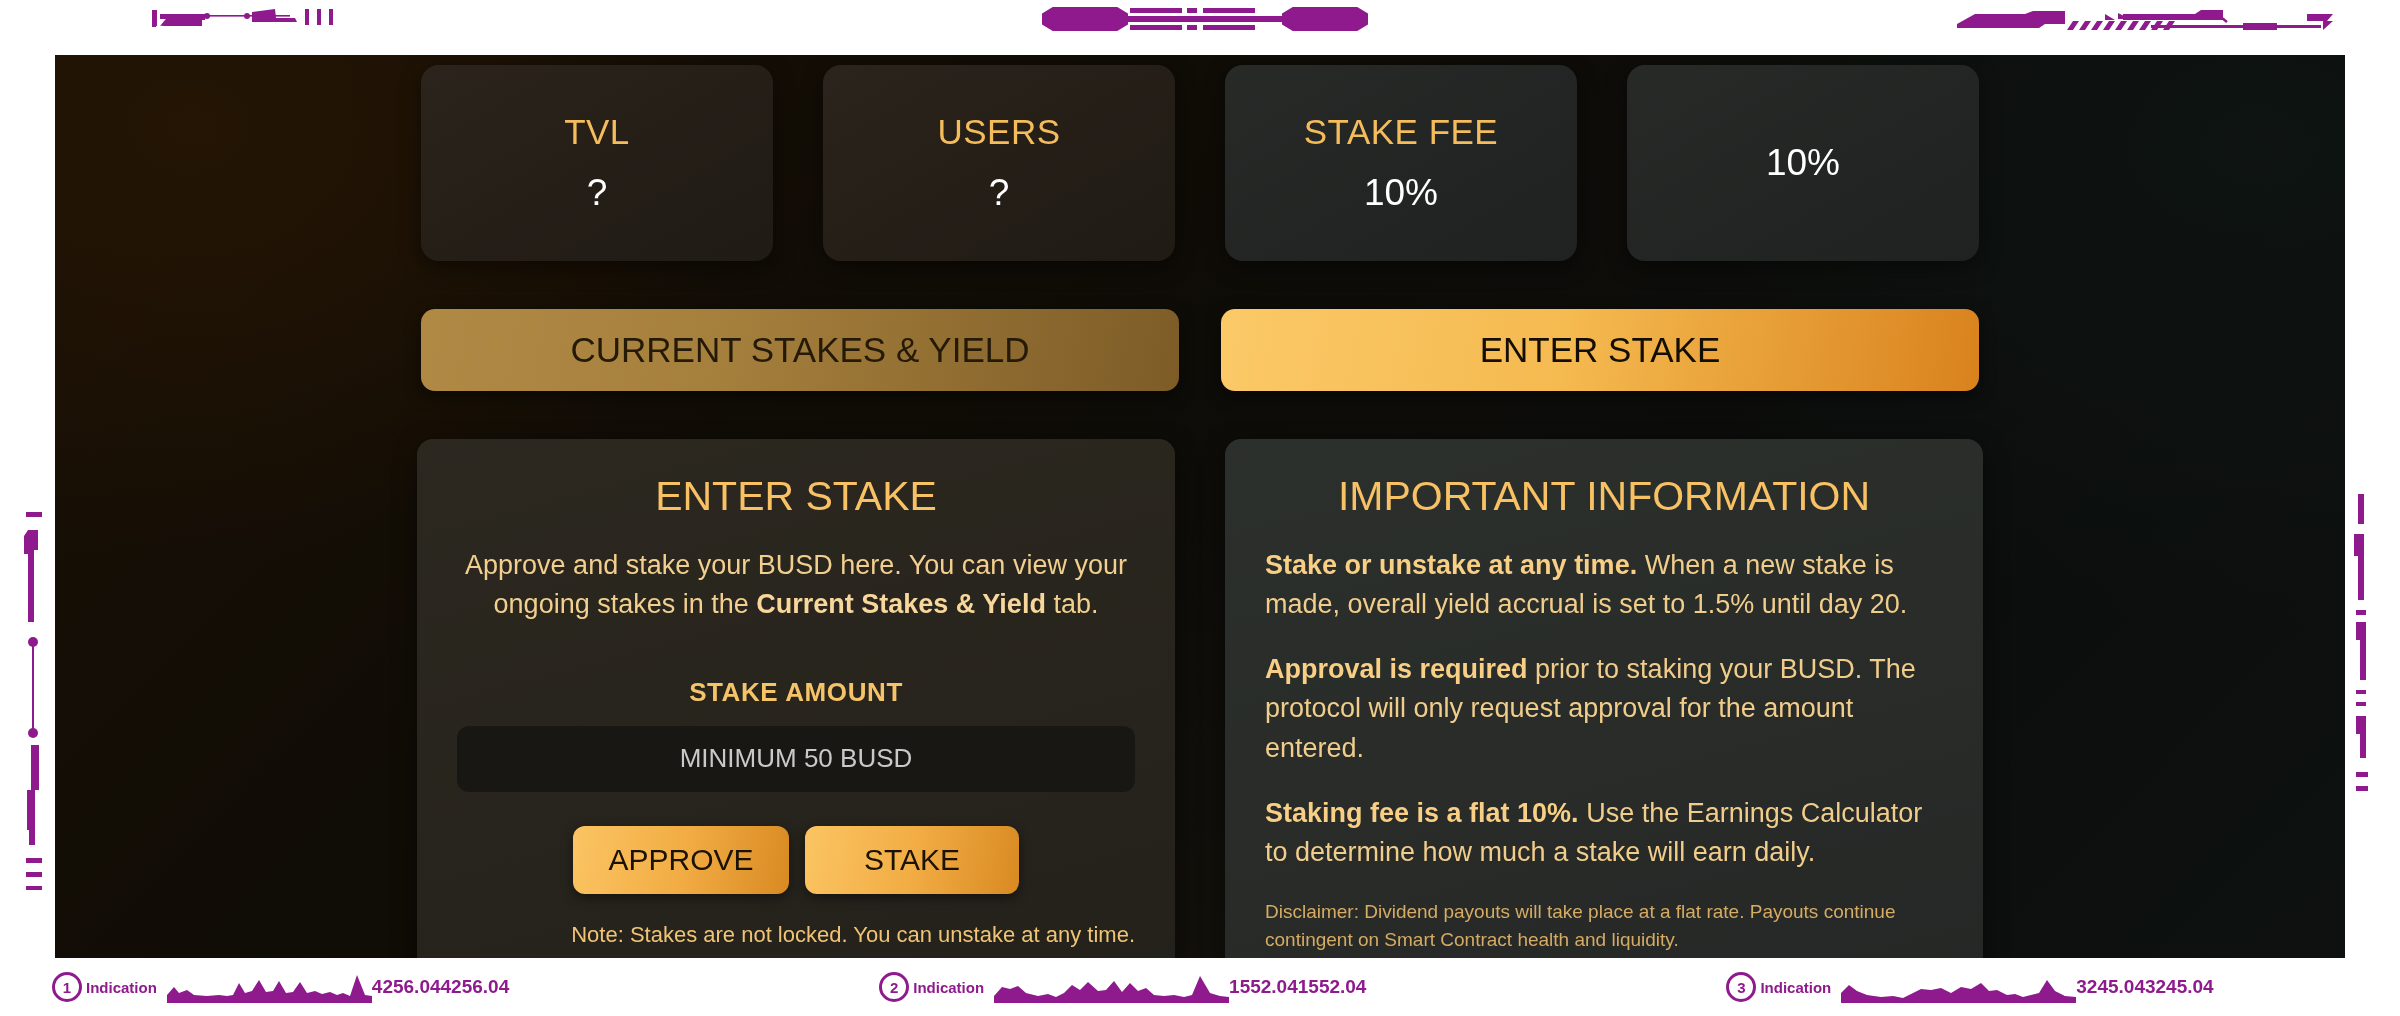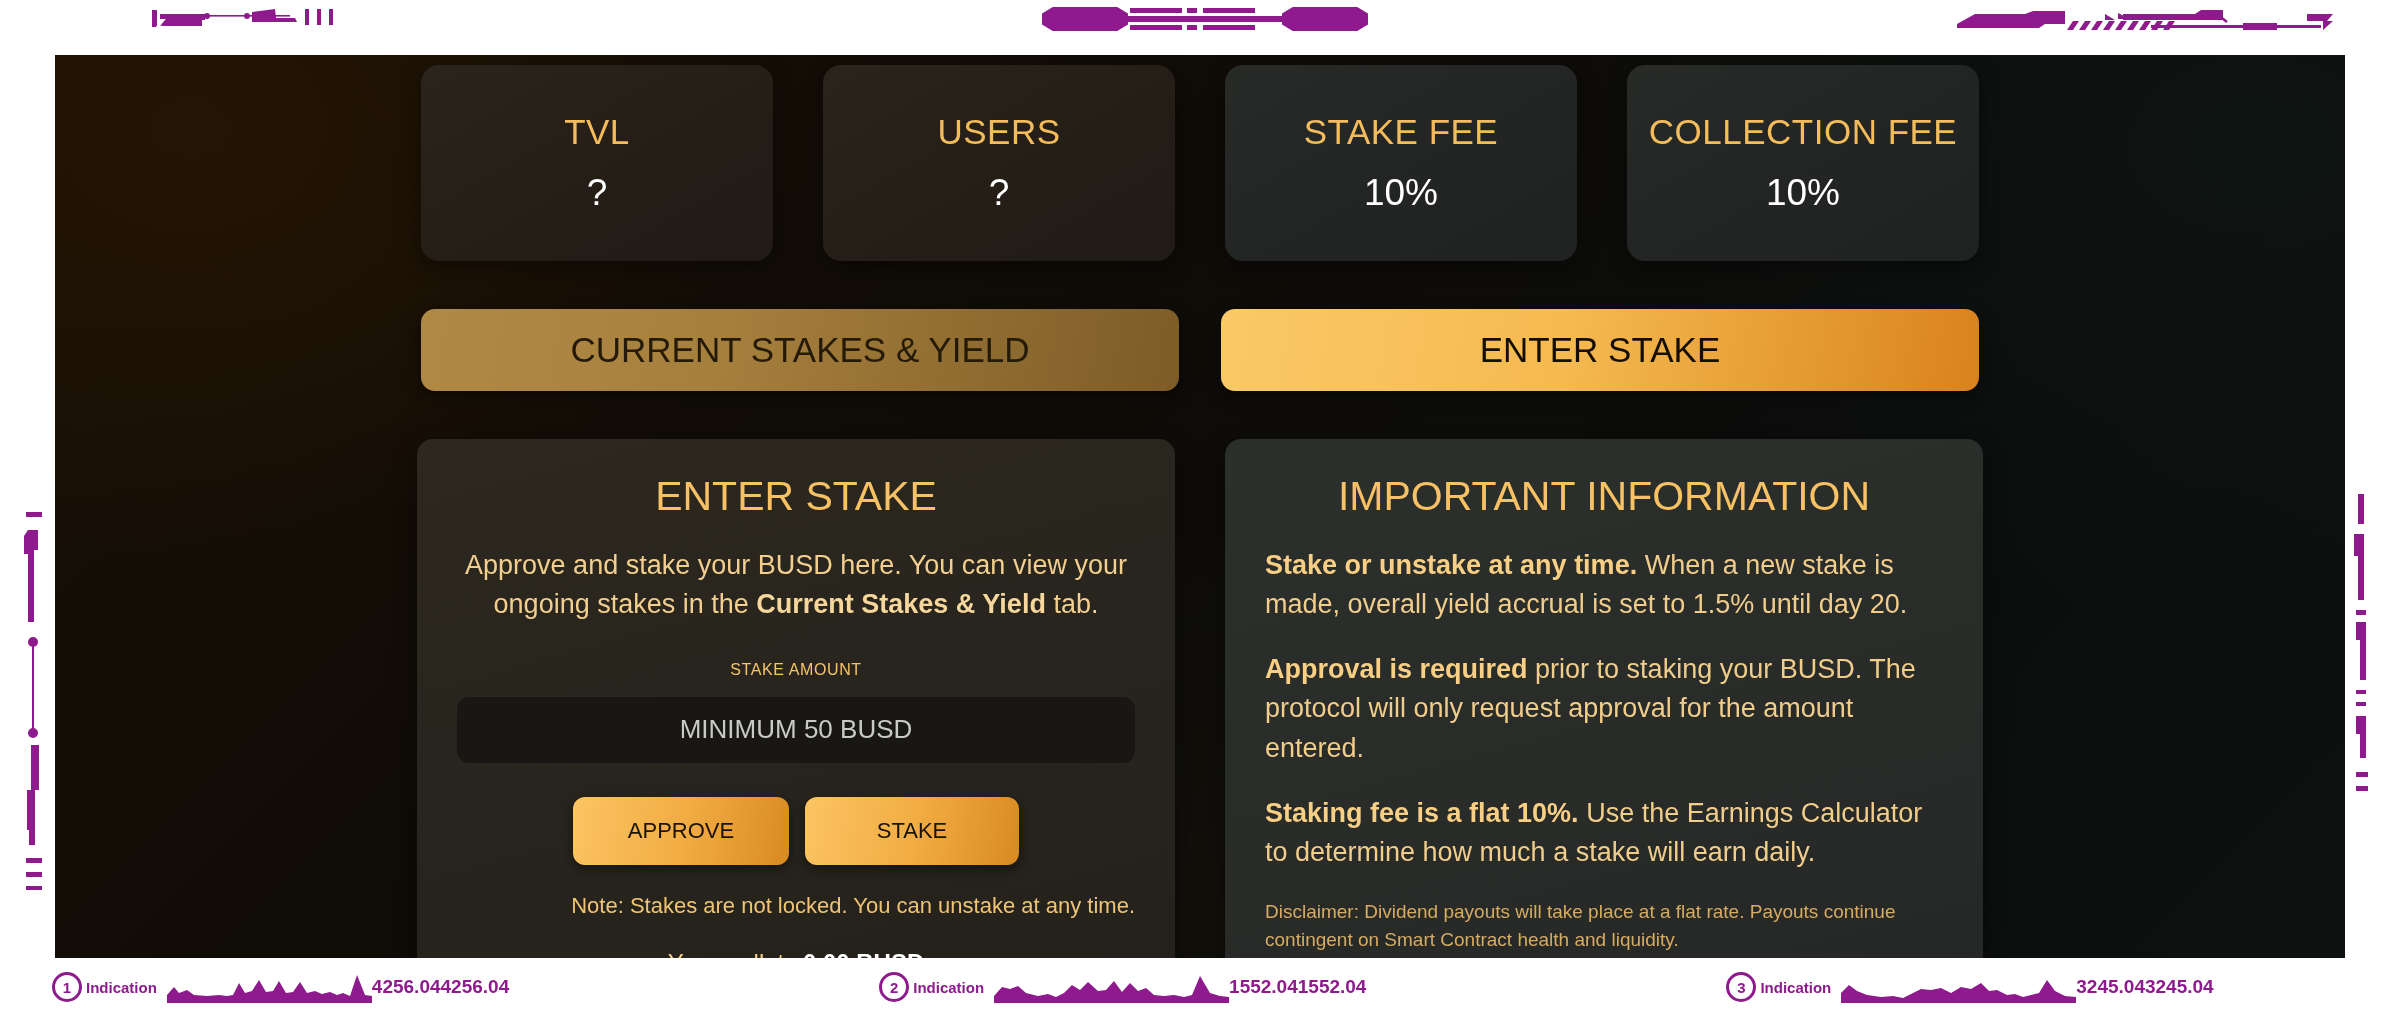--- a/index.html
+++ b/index.html
@@ -124,22 +124,22 @@
   .panel.right .panel-title{ text-align:center; }
 
   .intro{
     font-size:27px; line-height:1.46;
     color:#f2cf8e;
     padding:0 6px;
   }
   .intro b{ color:#f7d79b; font-weight:700; }
 
   .field-label{
-    margin-top:36px;
-    font-size:16px; font-weight:400; letter-spacing:.6px;
+    margin-top:52px;
+    font-size:26px; font-weight:700; letter-spacing:.6px;
     color:#f5c469;
   }
   .amount-input{
     margin-top:18px;
     width:100%; height:66px;
     border-radius:12px; border:none;
     background:#191714;
     color:#d9d9d9;
     font-size:26px; text-align:center;
     font-family:"Liberation Sans", sans-serif;
@@ -149,21 +149,21 @@
 
   .btn-row{
     margin-top:34px;
     display:flex; gap:16px; justify-content:center;
   }
   .gold-btn{
     height:68px;
     border-radius:12px; border:none;
     background:linear-gradient(100deg,#fbc463 0%,#f2ad44 50%,#d98a22 100%);
     color:#1a1205;
-    font-size:22px;
+    font-size:30px;
     font-family:"Liberation Sans", sans-serif;
     cursor:pointer;
     box-shadow:0 4px 12px rgba(0,0,0,.45);
   }
   .gold-btn.approve{ width:216px; }
   .gold-btn.stake{ width:214px;text-align:center; }
 
   .note{
     margin-top:28px;
     font-size:22px; color:#f0c475;text-align:right;
@@ -321,21 +321,20 @@
         </div>
         <div class="stat-card warm">
           <div class="stat-label">USERS</div>
           <div class="stat-value">?</div>
         </div>
         <div class="stat-card cool">
           <div class="stat-label">STAKE FEE</div>
           <div class="stat-value">10%</div>
         </div>
         <div class="stat-card cool">
-          <div class="stat-label">COLLECTION FEE</div>
           <div class="stat-value">10%</div>
         </div>
       </div>
 
       <div class="tabs">
         <button class="tab inactive">CURRENT STAKES &amp; YIELD</button>
         <button class="tab active">ENTER STAKE</button>
       </div>
 
       <div class="panels">

